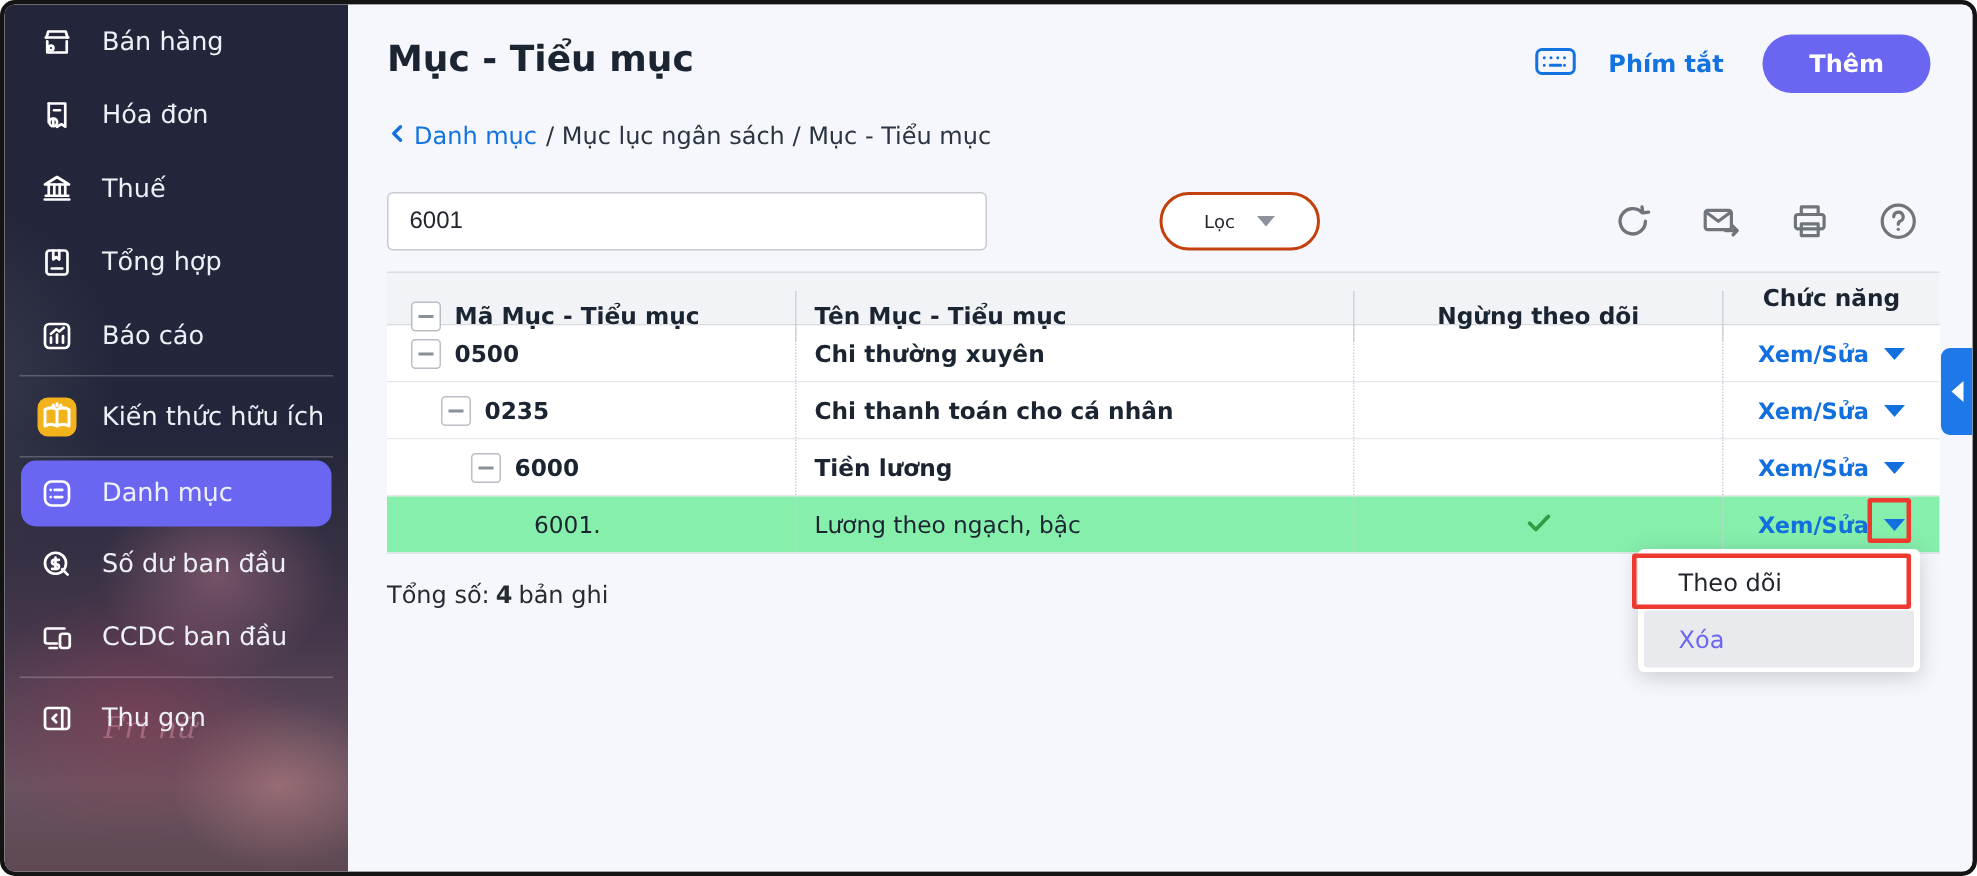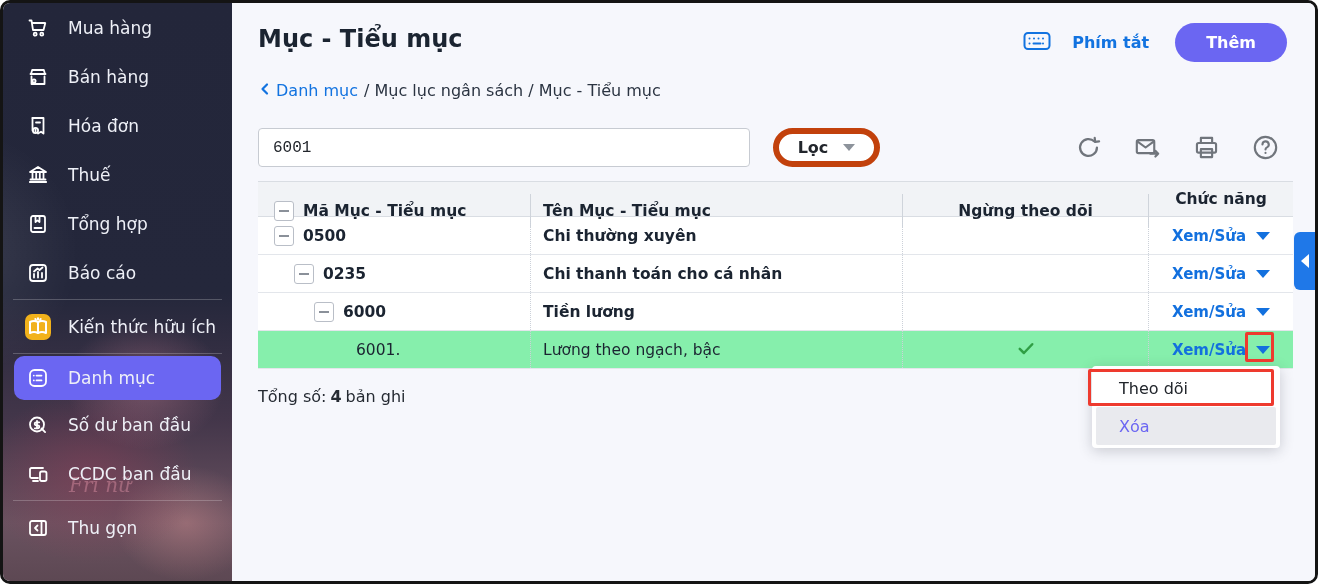--- a/index.html
+++ b/index.html
@@ -51,29 +51,29 @@
     background:#6b66f2; color:#fff; font-size:16px; font-weight:bold;
     border:none; border-radius:21px; height:39px; padding:0 31px; cursor:pointer;
     font-family:inherit;
   }
 
   .breadcrumb { position:absolute; left:26px; top:78px; font-size:16px; color:#2b3442; display:flex; align-items:center; gap:6px; }
   .crumb-back { color:#1273e0; cursor:pointer; display:flex; align-items:center; gap:4px; }
   .crumb-back svg { width:14px; height:14px; }
 
   .search-input {
-    position:absolute; left:26px; top:125px; width:492px; height:39px;
+    position:absolute; left:26px; top:125px; width:400px; height:39px;
     border:1px solid #c7cbd2; border-radius:4px; background:#fff;
-    font-size:16px; color:#22262c; padding:0 14px; font-family:Liberation Mono, monospace; outline:none;
+    font-size:16px; color:#22262c; padding:0 14px; font-family:Liberation Sans, sans-serif; outline:none;
   }
   .btn-filter {
     position:absolute; left:541px; top:125px; height:39px; width:107px;
-    border:6px solid #c2410c; border-radius:20px; background:#fff;
+    border:2px solid #c2410c; border-radius:20px; background:#fff;
     display:flex; align-items:center; justify-content:center; gap:15px;
-    font-size:16px; font-weight:bold; color:#22262c; cursor:pointer; font-family:inherit;
+    font-size:12px; font-weight:normal; color:#22262c; cursor:pointer; font-family:inherit;
   }
   .caret { display:inline-block; width:0; height:0; border-left:6px solid transparent; border-right:6px solid transparent; border-top:7px solid #8d939b; }
 
   .tool-icons { position:absolute; top:130px; right:36px; display:flex; align-items:center; gap:31px; color:#70757c; }
   .tool-icons .ticon { width:28px; height:28px; cursor:pointer; display:flex; align-items:center; justify-content:center; }
   .tool-icons svg { width:27px; height:27px; }
 
   
   .grid { position:absolute; left:26px; top:178px; width:1035px; background:#fff; }
   .g-row { display:flex; align-items:center; height:38px; border-bottom:1px solid #e3e6eb; background:#fff; }
@@ -120,30 +120,20 @@
 </head>
 <body>
 
 <div class="window">
 <div class="app">
 
   <nav class="sidebar">
     <span class="sidebar-art-text">Fri nữ</span>
     <div class="side-list">
 
-      <div class="side-item">
-        <span class="sicon">
-          <svg viewBox="0 0 24 24" fill="none" stroke="currentColor" stroke-width="1.8" stroke-linecap="round" stroke-linejoin="round">
-                <path d="M3.5 4.5h2l1.5 9.5h10.5l1.8-7H6.3"></path>
-                <circle cx="9.2" cy="18.2" r="1.5"></circle>
-                <circle cx="15.8" cy="18.2" r="1.5"></circle>
-              </svg>
-        </span>
-        <span>Mua hàng</span>
-      </div>
 
       <div class="side-item">
         <span class="sicon">
           <svg viewBox="0 0 24 24" fill="none" stroke="currentColor" stroke-width="1.8" stroke-linecap="round" stroke-linejoin="round">
                 <path d="M5 9l1.2-4h11.6L19 9"></path>
                 <path d="M4.5 9h15M5.5 11.5v7.5h13v-7.5"></path>
                 <circle cx="8" cy="16" r="1.6"></circle>
               </svg>
         </span>
         <span>Bán hàng</span>

